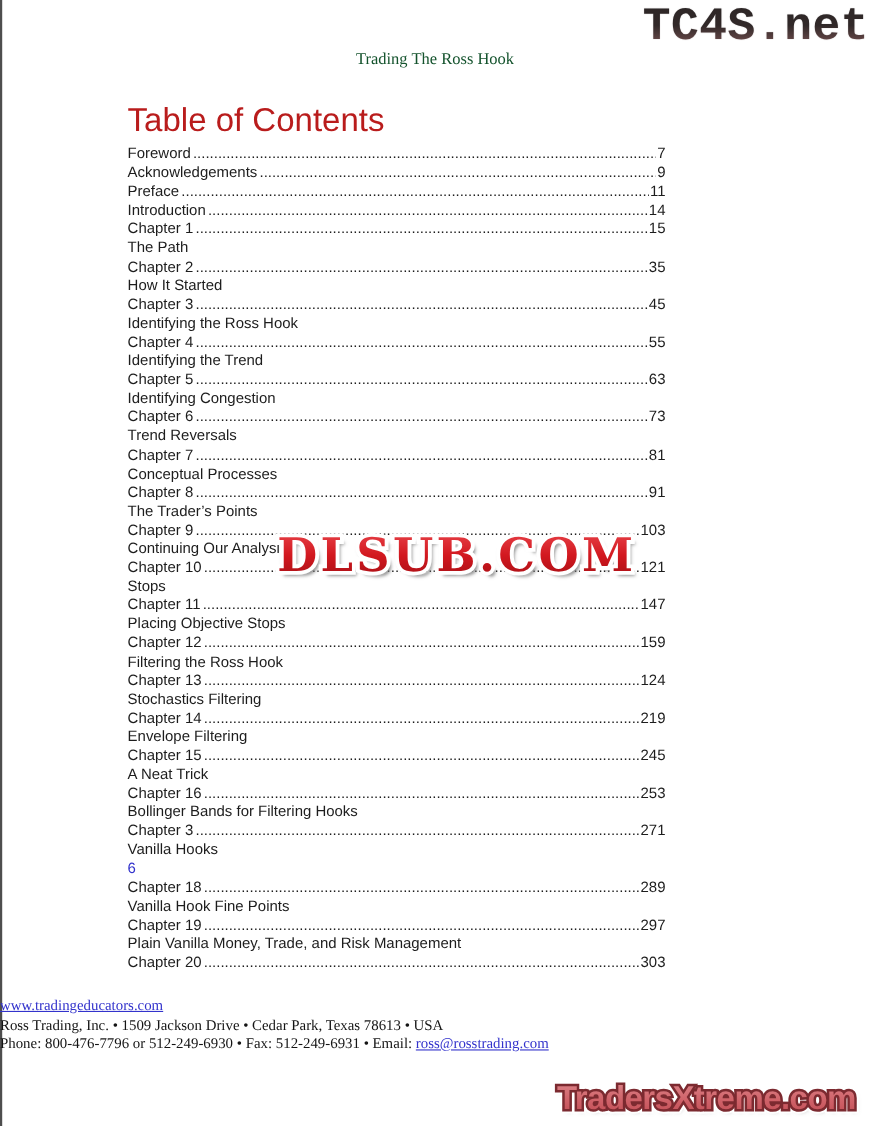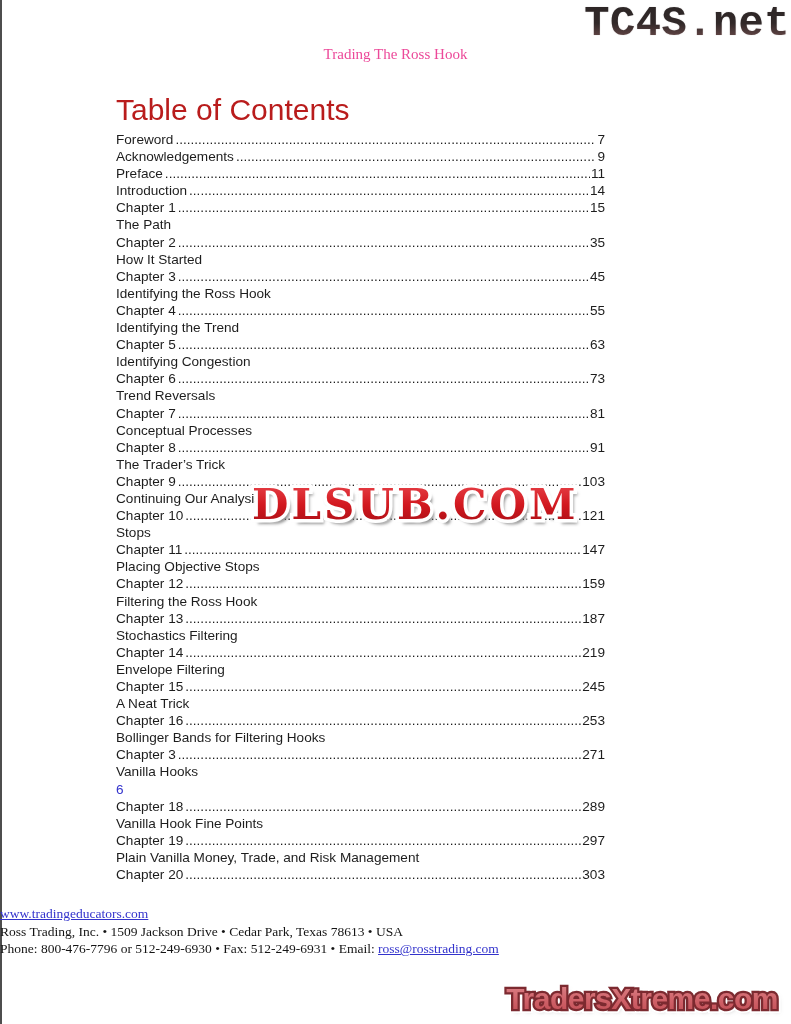--- a/index.html
+++ b/index.html
@@ -21,21 +21,21 @@
   }
   @supports (-webkit-background-clip: text) {
     .tc4s {
       background:linear-gradient(180deg,#262626 0%,#2c2a2a 48%,#7e5a5a 82%,#a07a7a 100%);
       -webkit-background-clip:text; background-clip:text; color:transparent;
     }
   }
 
   .doc-header {
     position:absolute; top:46px; left:0; right:0; text-align:center;
-    font-family:"Liberation Serif", serif; font-size:15px; color:#ec4899;
+    font-family:"Liberation Serif", serif; font-size:15px; color:#14532d;
   }
 
   
   .content { position:absolute; left:116px; top:92px; width:489px; }
   .page-title {
     margin:0 0 4px 0; font-weight:400; font-size:30px; line-height:36px;
     color:#b91c1c; letter-spacing:0;
   }
   .toc { color:#1d1d1d; }
   .toc-row { display:flex; align-items:baseline; height:17.1px; font-size:13.6px; }
@@ -179,21 +179,21 @@
         </div>
         <div class="toc-row">
           <span class="toc-label">Conceptual Processes</span>
         </div>
         <div class="toc-row">
           <span class="toc-label">Chapter 8</span>
           <span class="toc-dots">............................................................................................................................................................................................................................................................................................................</span>
           <span class="toc-page">91</span>
         </div>
         <div class="toc-row">
-          <span class="toc-label">The Trader’s Trick</span>
+          <span class="toc-label">The Trader’s Points</span>
         </div>
         <div class="toc-row">
           <span class="toc-label">Chapter 9</span>
           <span class="toc-dots">............................................................................................................................................................................................................................................................................................................</span>
           <span class="toc-page">103</span>
         </div>
         <div class="toc-row">
           <span class="toc-label">Continuing Our Analysis</span>
         </div>
         <div class="toc-row">
@@ -216,21 +216,21 @@
           <span class="toc-label">Chapter 12</span>
           <span class="toc-dots">............................................................................................................................................................................................................................................................................................................</span>
           <span class="toc-page">159</span>
         </div>
         <div class="toc-row">
           <span class="toc-label">Filtering the Ross Hook</span>
         </div>
         <div class="toc-row">
           <span class="toc-label">Chapter 13</span>
           <span class="toc-dots">............................................................................................................................................................................................................................................................................................................</span>
-          <span class="toc-page">187</span>
+          <span class="toc-page">124</span>
         </div>
         <div class="toc-row">
           <span class="toc-label">Stochastics Filtering</span>
         </div>
         <div class="toc-row">
           <span class="toc-label">Chapter 14</span>
           <span class="toc-dots">............................................................................................................................................................................................................................................................................................................</span>
           <span class="toc-page">219</span>
         </div>
         <div class="toc-row">

